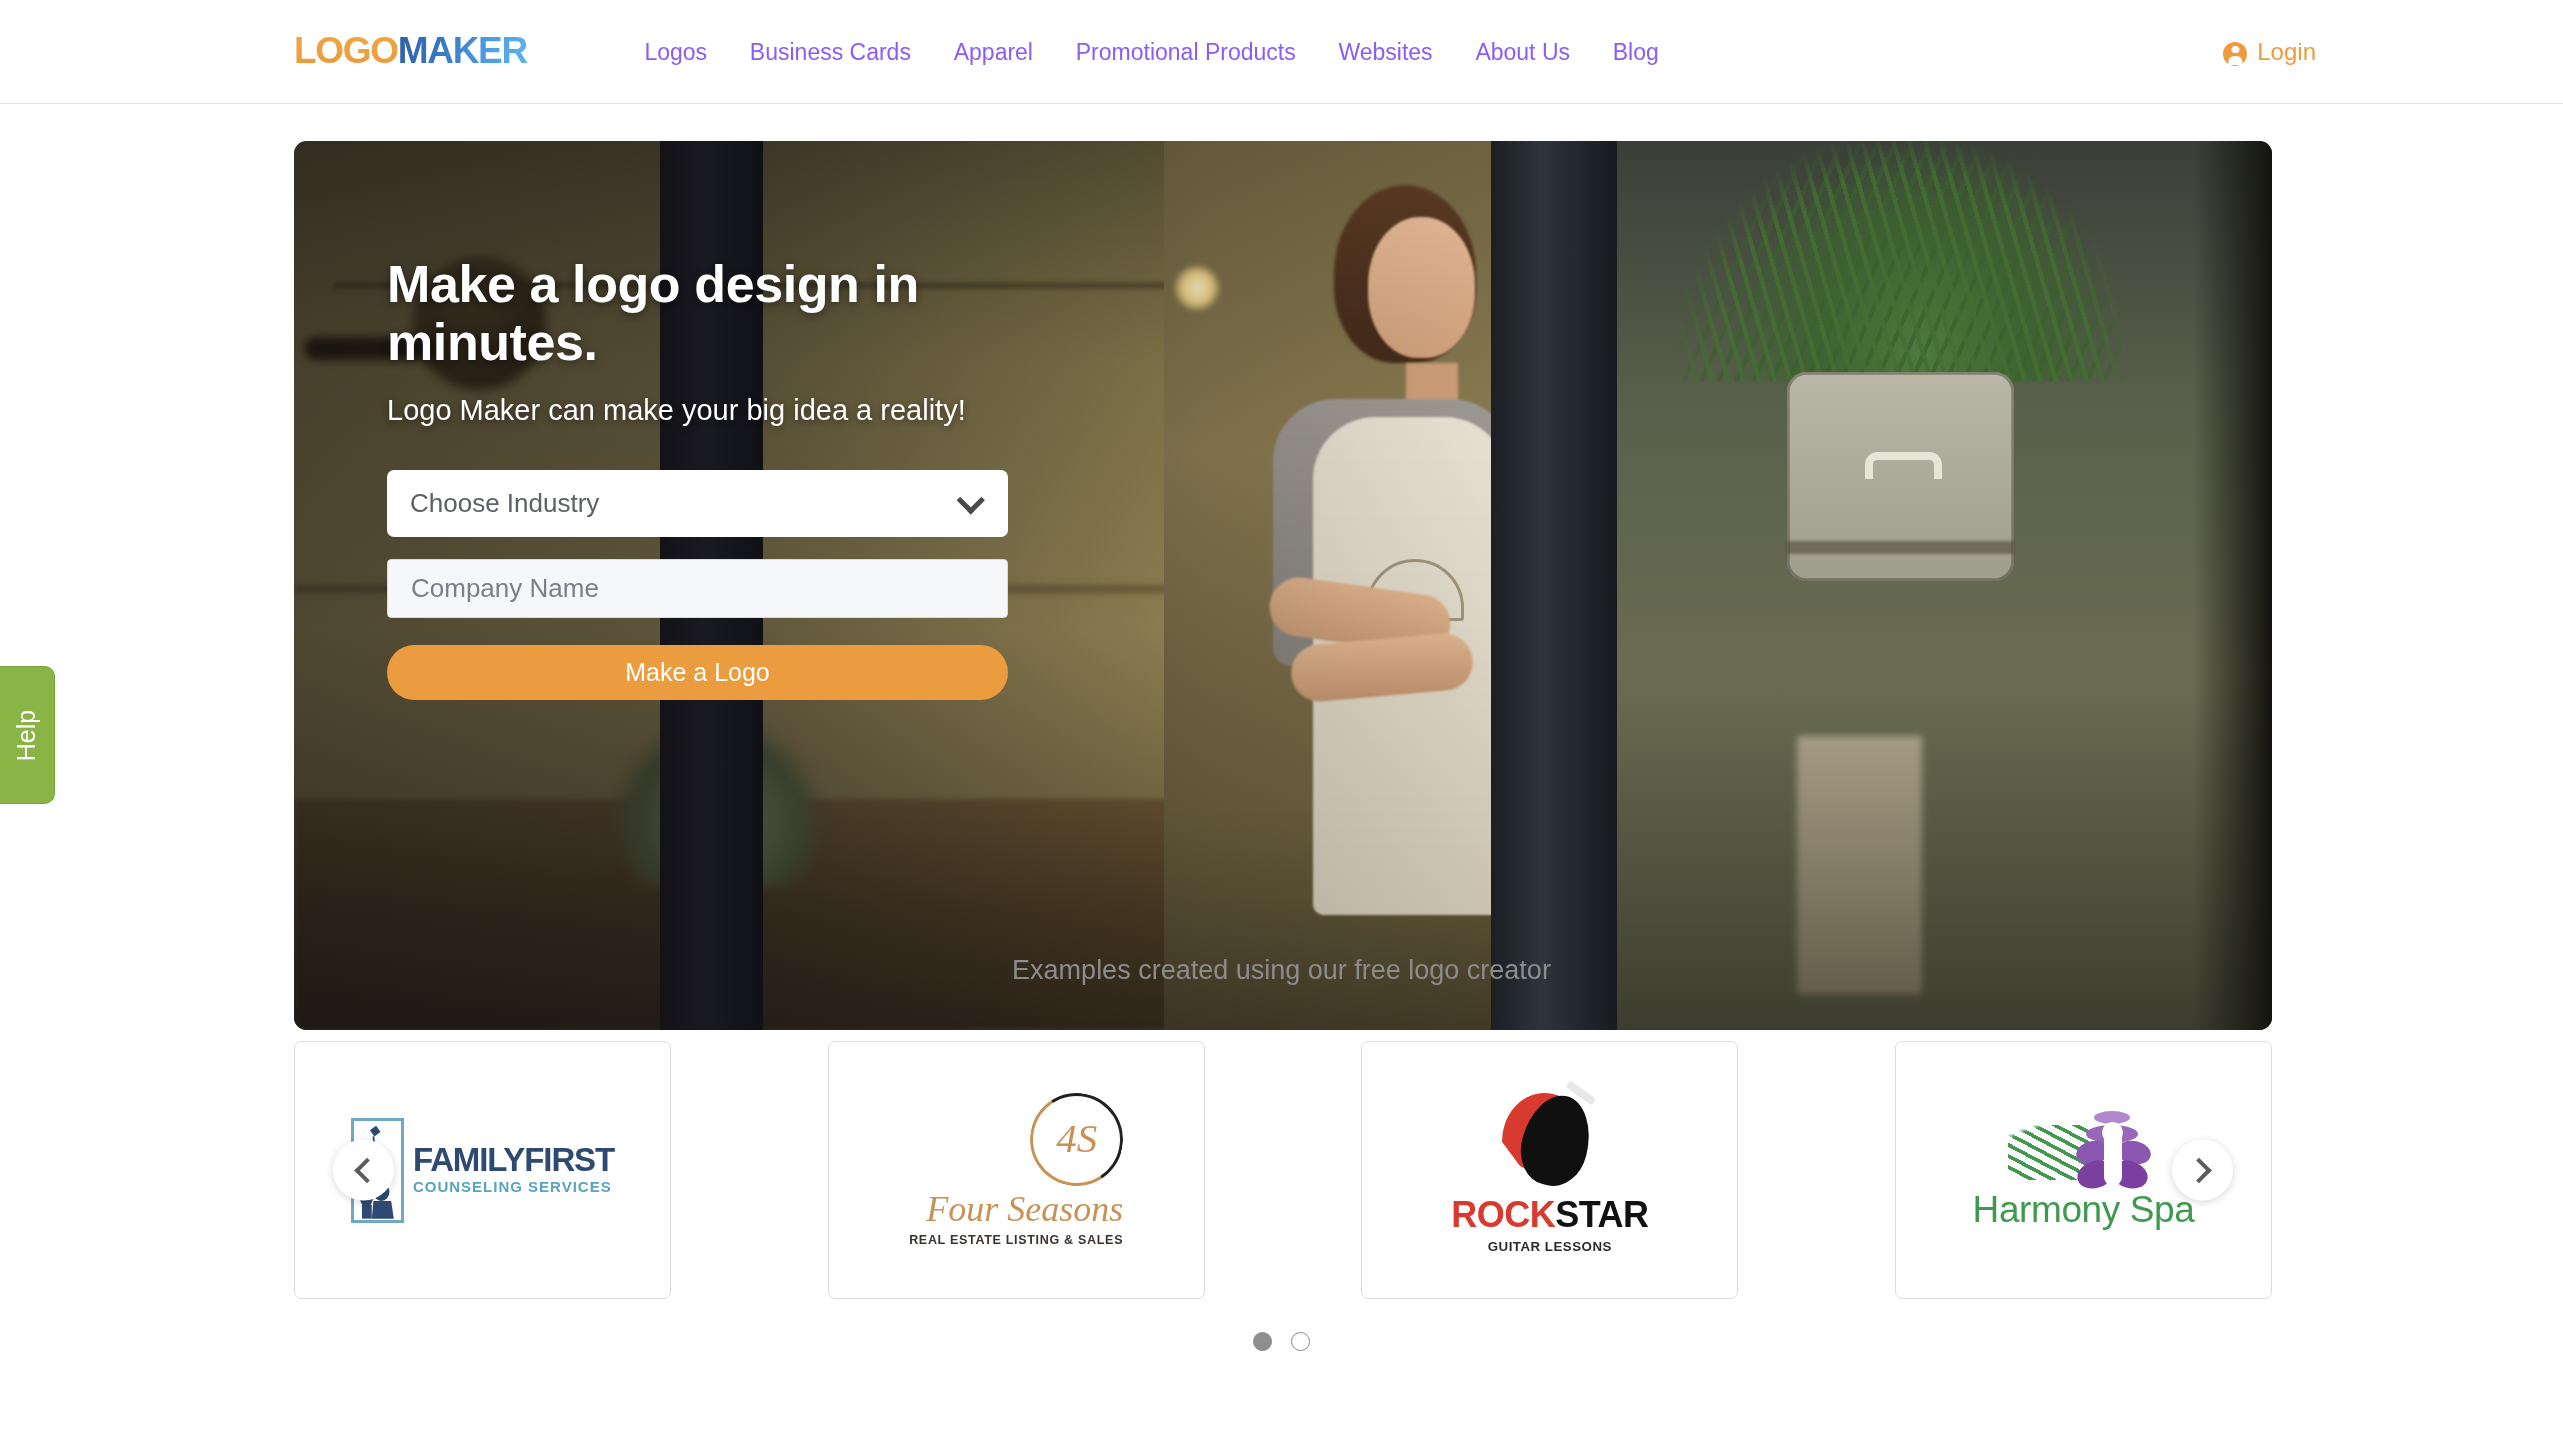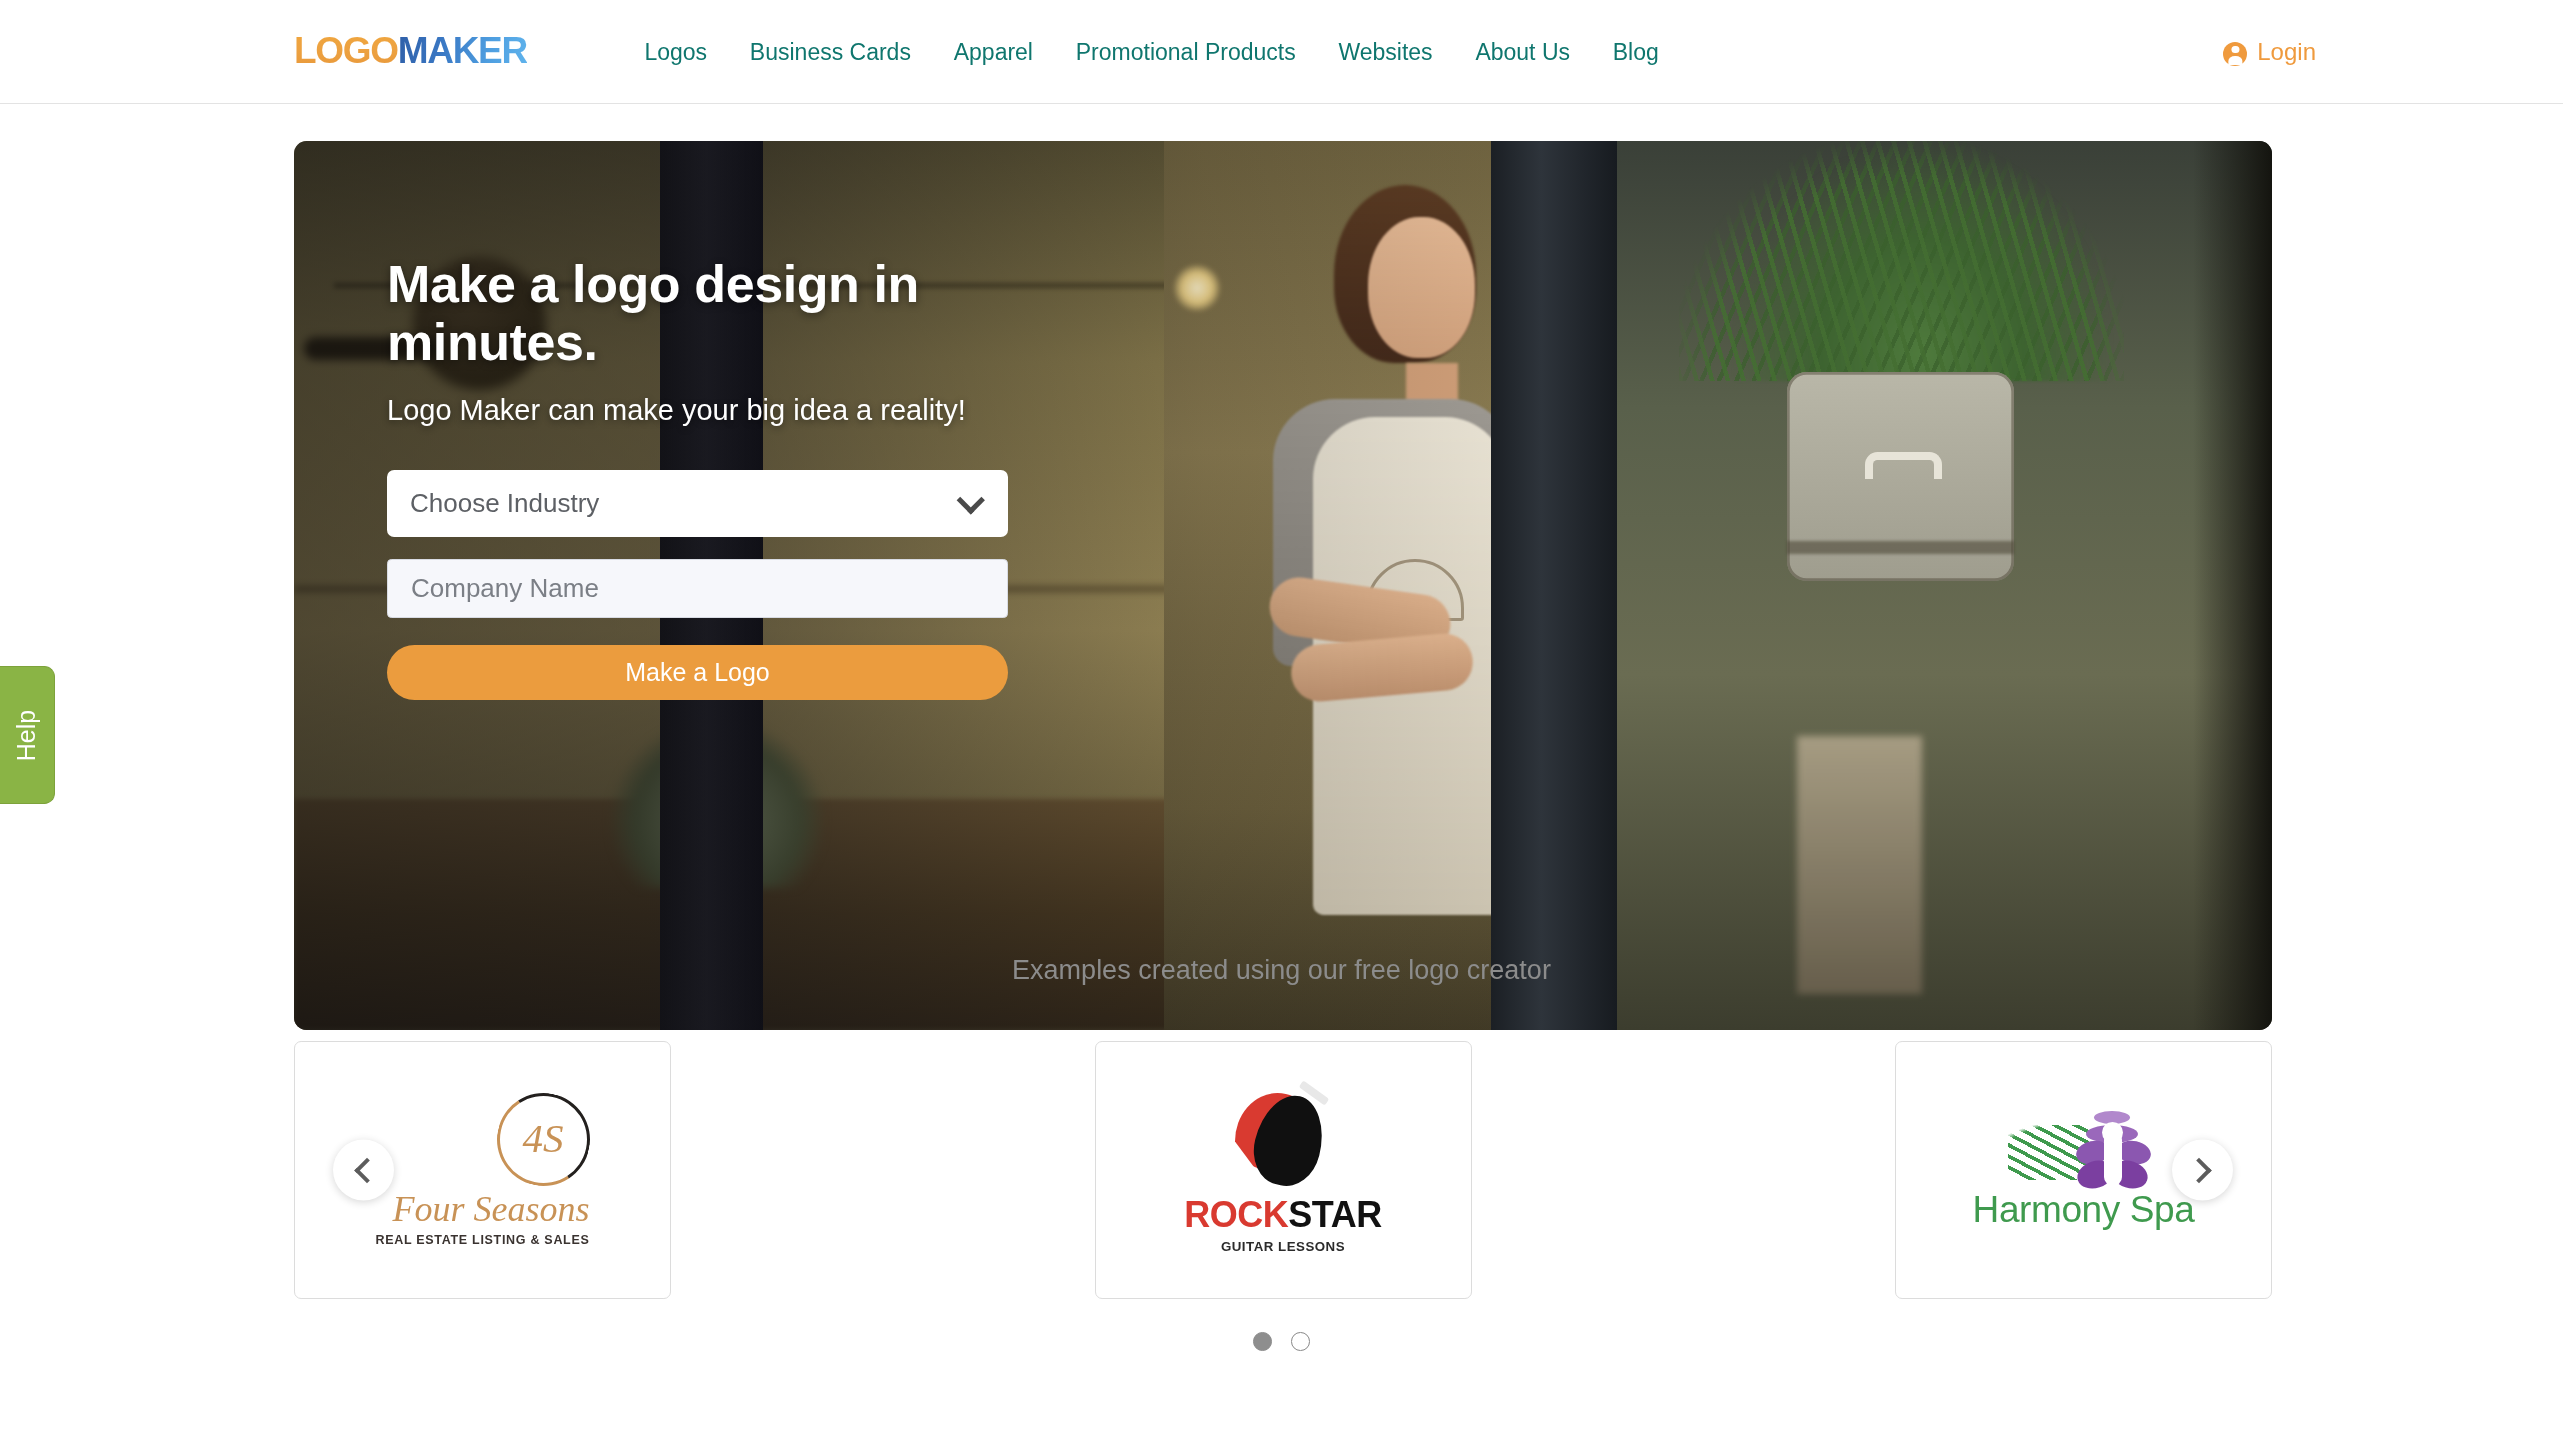--- a/index.html
+++ b/index.html
@@ -43,21 +43,21 @@
 
   .mainnav {
     position: absolute;
     left: 623px; top: 0;
     height: 104px;
     display: flex;
     align-items: center;
     gap: 0;
   }
   .mainnav a {
-    color: #0f766e;
+    color: #8b5cf6;
     font-size: 23px;
     text-decoration: none;
     padding: 0 21.4px;
     white-space: nowrap;
   }
 
   .login {
     position: absolute;
     right: 247px; top: 50%;
     transform: translateY(-50%);
@@ -602,20 +602,39 @@
 
 <div class="examples-caption">Examples created using our free logo creator</div>
 
 <div class="carousel">
   <div class="carousel-arrow prev">
     <span class="arrow-gl"></span>
   </div>
 
   <div class="cards">
 
+    <div class="card">
+      <div class="logo-art ff-wrap">
+        <div class="ff-frame">
+          <svg width="46" height="98" viewBox="0 0 52 110">
+            <path d="M18 10 l7 -5 l5 7 l-7 5 z" fill="#2f4a72"></path>
+            <path d="M22 17 C24 40, 26 60, 24 76" stroke="#2f4a72" stroke-width="2" fill="none"></path>
+            <ellipse cx="14" cy="88" rx="7" ry="8" fill="#2f4a72"></ellipse>
+            <rect x="9" y="94" width="11" height="16" fill="#2f4a72"></rect>
+            <ellipse cx="31" cy="80" rx="9" ry="10" fill="#2f4a72"></ellipse>
+            <path d="M22 90 L42 90 L45 110 L20 110 Z" fill="#2f4a72"></path>
+            <path d="M24 78 L31 62" stroke="#2f4a72" stroke-width="3" fill="none"></path>
+          </svg>
+        </div>
+        <div class="ff-text">
+          <div class="ff-title">FAMILYFIRST</div>
+          <div class="ff-sub">COUNSELING SERVICES</div>
+        </div>
+      </div>
+    </div>
 
     <div class="card">
       <div class="logo-art fs-wrap">
         <div class="fs-ring">
           <span class="fs-mono">4S</span>
         </div>
         <div class="fs-name">Four Seasons</div>
         <div class="fs-sub">REAL ESTATE LISTING &amp; SALES</div>
       </div>
     </div>

